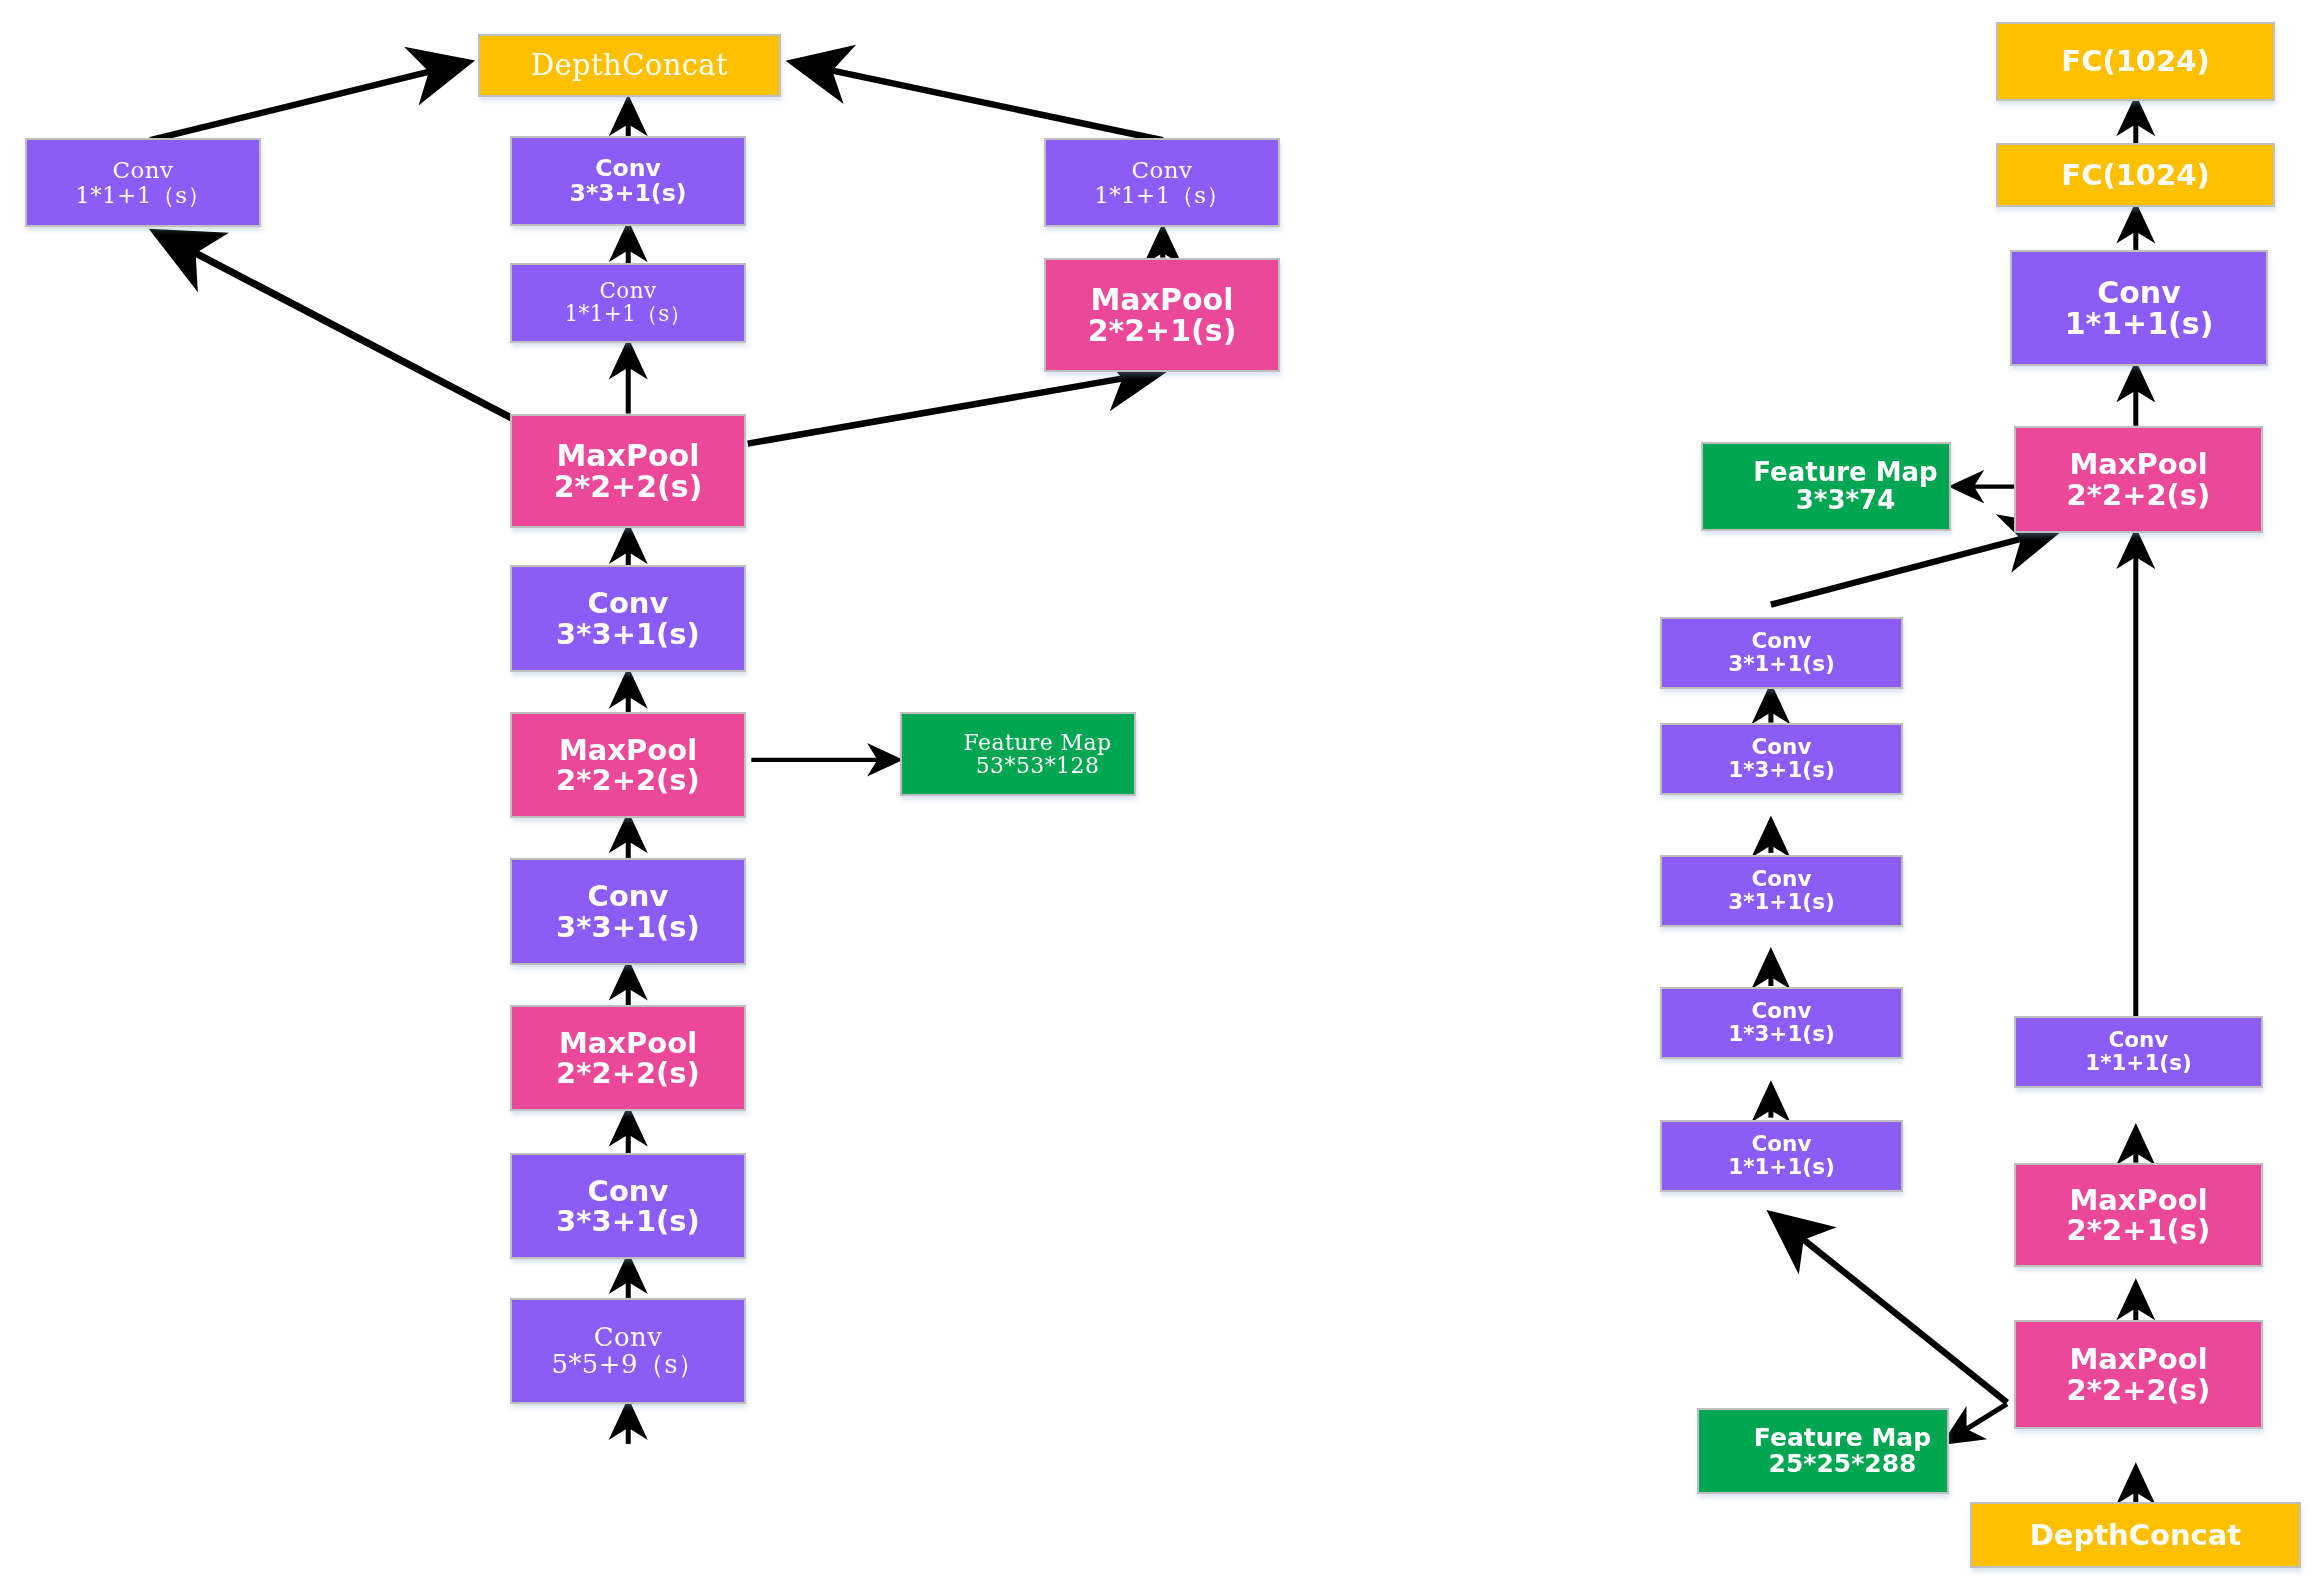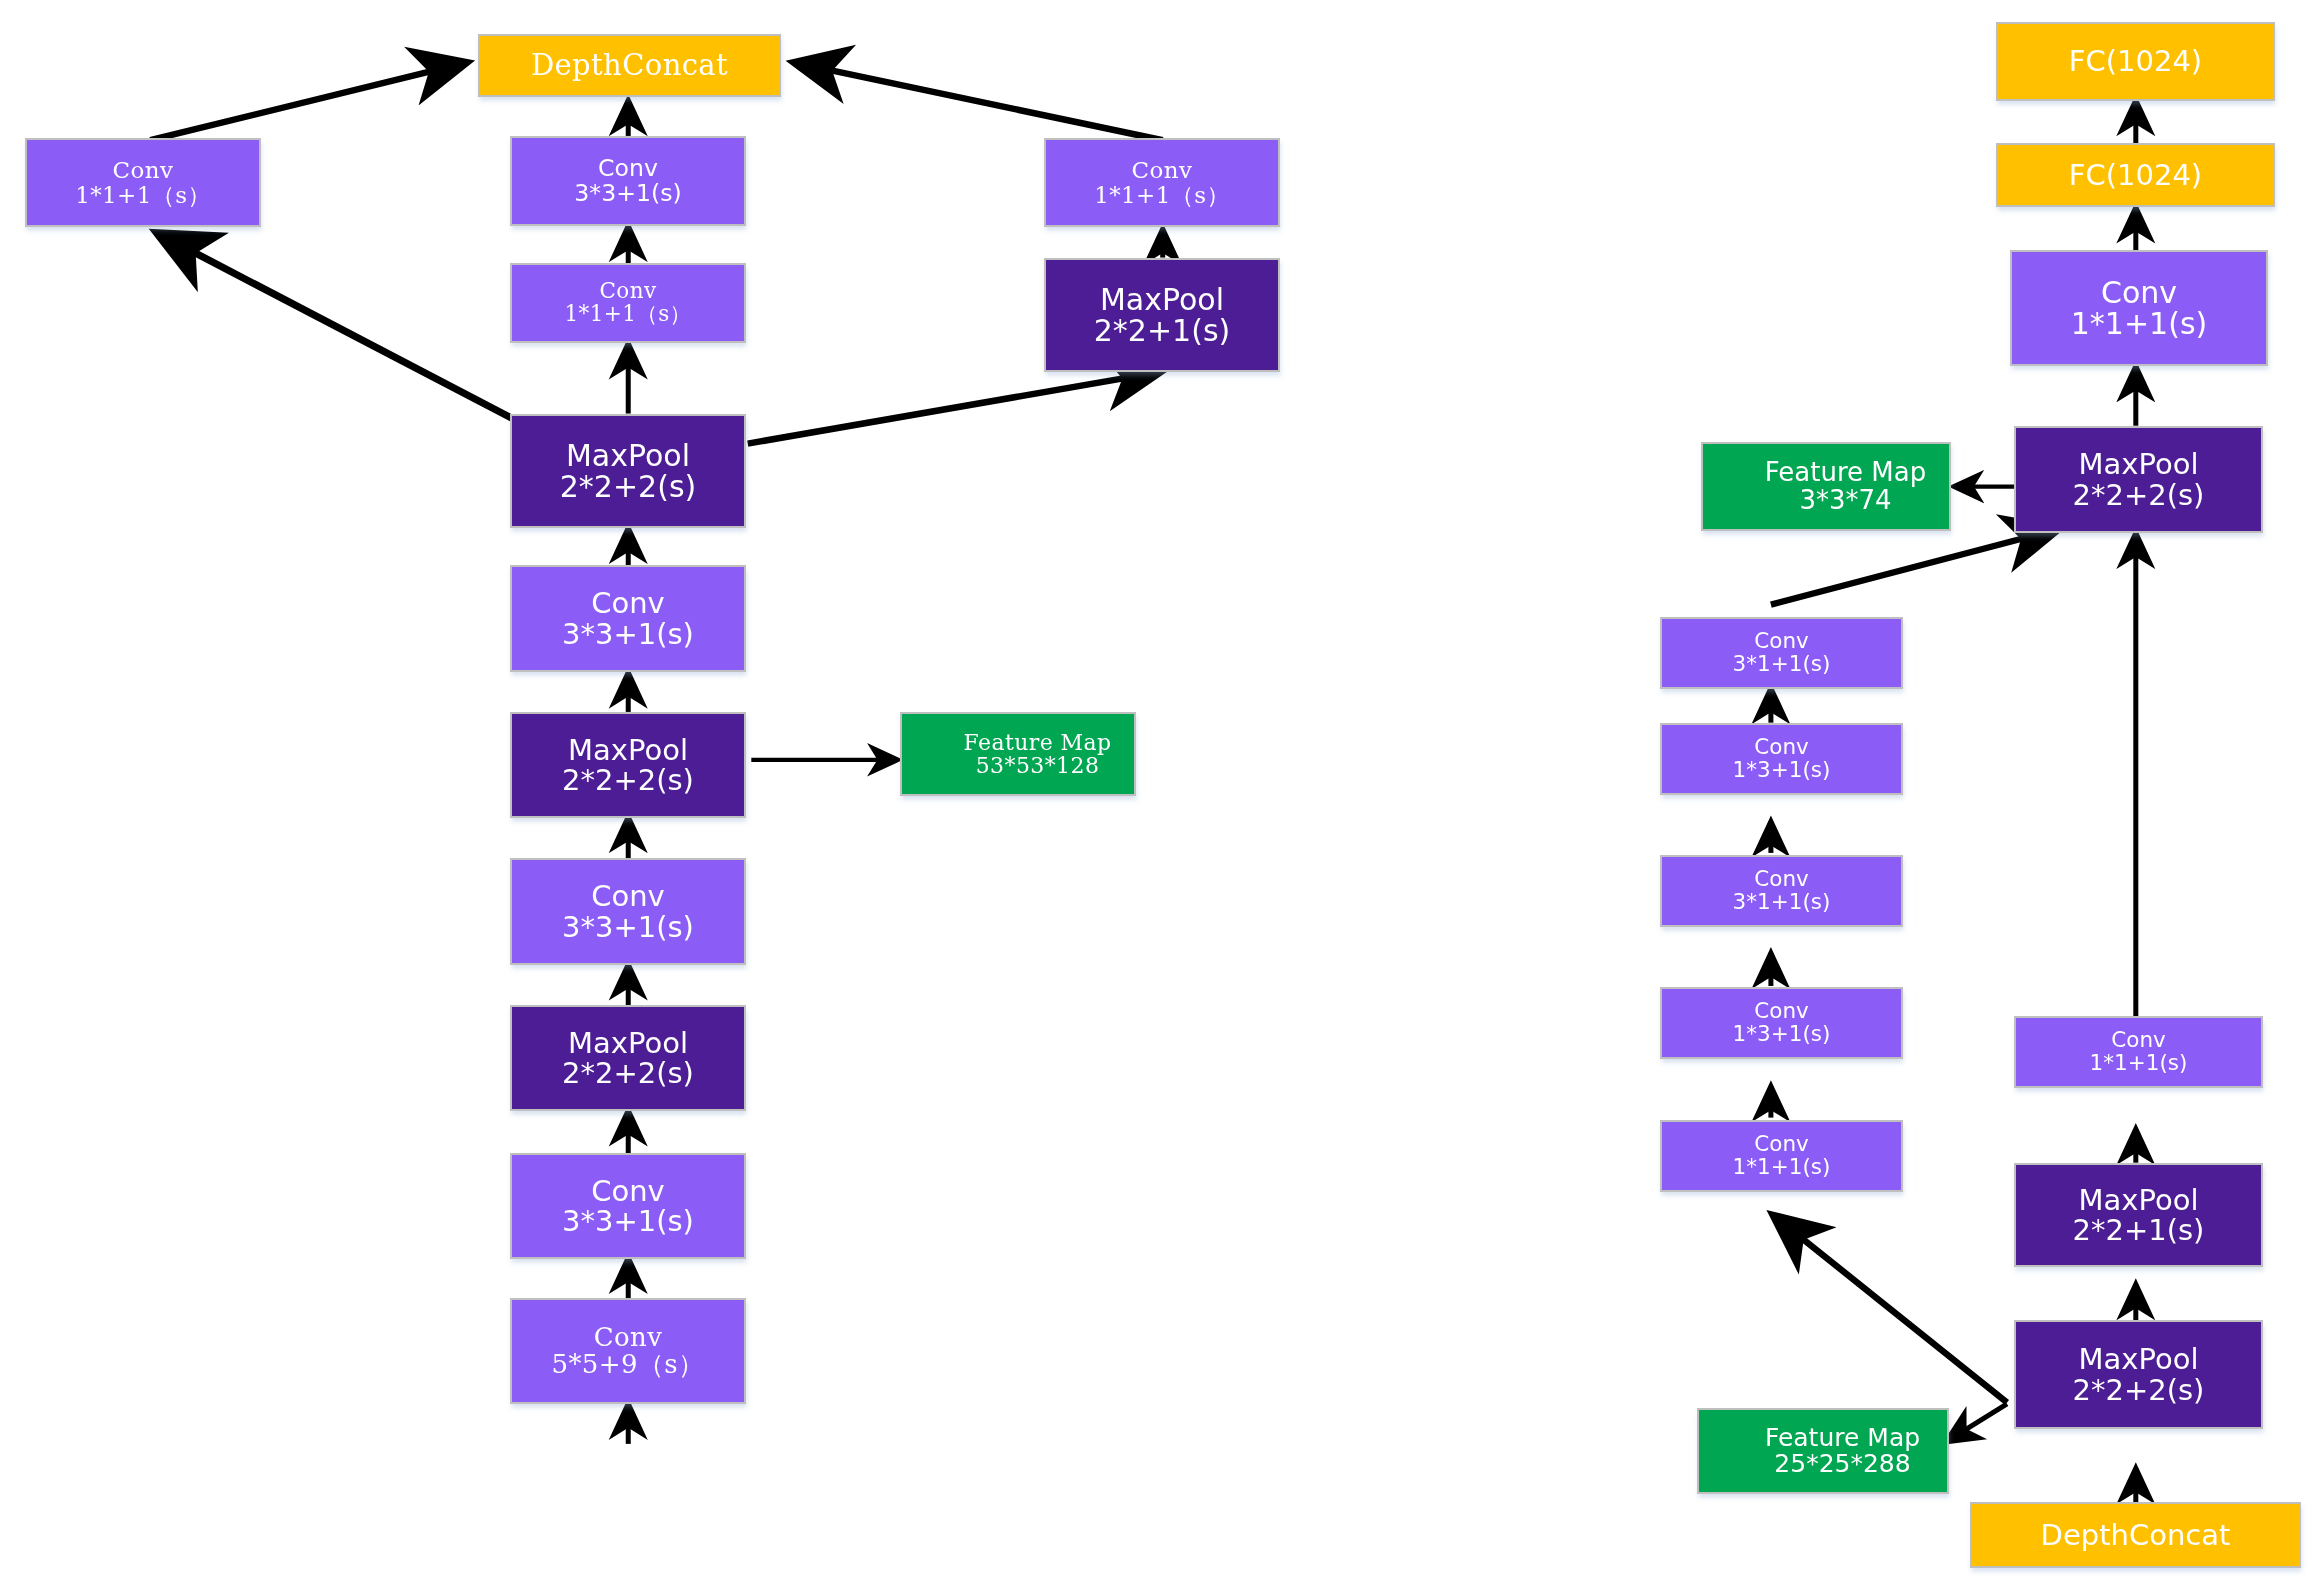--- a/index.html
+++ b/index.html
@@ -35,27 +35,27 @@
     text-align: center;
     line-height: 1.05;
     box-shadow: 1.4px 3.6px 5px rgba(140,170,210,0.35);
     z-index: 2;
   }
   .node .l1 { display: block; text-align: center; }
   .node .l2 { display: block; }
 
   
   .conv   { background: #8b5cf6; }
-  .pool   { background: #4c1d95; }
+  .pool   { background: #ec4899; }
   .concat { background: #FFC000; }
   .fmap   { background: #00A651; padding-left: 39px; }
 
   
   .fserif { font-family: "DejaVu Serif", serif; font-weight: 400; letter-spacing: 0.4px; }
-  .fsans  { font-family: "DejaVu Sans", sans-serif; font-weight: 400; }
+  .fsans  { font-family: "DejaVu Sans", sans-serif; font-weight: 700; }
 
   
   .diamond {
     position: absolute;
     z-index: 2;
     display: flex;
     align-items: center;
     justify-content: center;
   }
   .diamond .shape {

